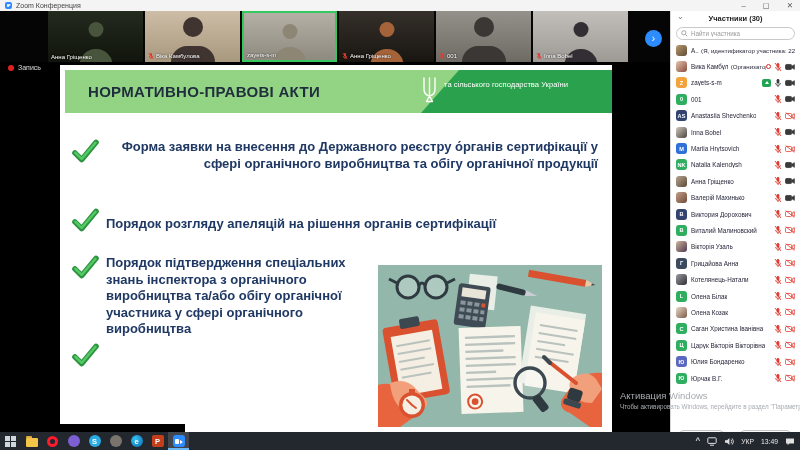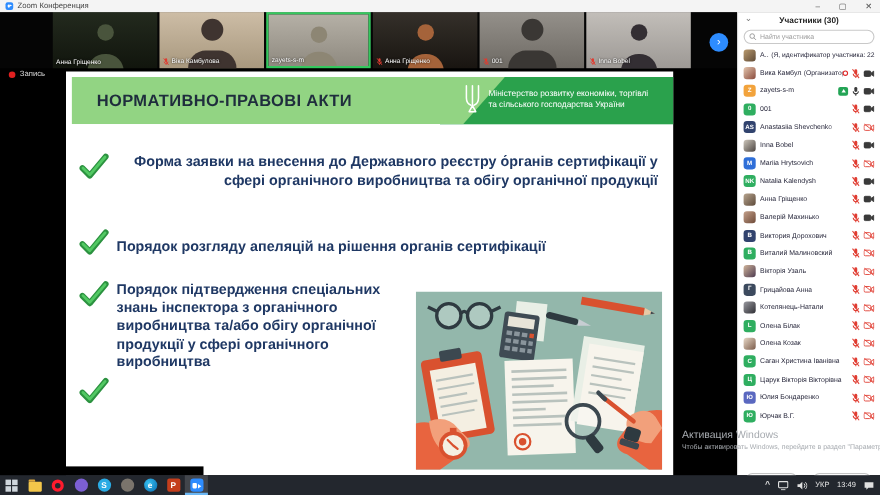--- a/index.html
+++ b/index.html
@@ -236,21 +236,20 @@
     <div class="slide-title">НОРМАТИВНО-ПРАВОВІ АКТИ</div>
     <svg class="trident" width="19" height="29" viewBox="0 0 19 29">
       <g fill="none" stroke="#fff" stroke-width="1.4" stroke-linecap="round">
         <path d="M4 2 v11 a6 7 0 0 0 4.2 6.6"></path>
         <path d="M15 2 v11 a6 7 0 0 1 -4.2 6.6"></path>
         <path d="M9.5 2 v18"></path>
         <path d="M9.5 20 l-3 5.5 M9.5 20 l3 5.5 M6.5 25.5 h6"></path>
       </g>
     </svg>
     <div class="ministry">
-      <div>Міністерство розвитку економіки, торгівлі</div>
       <div>та сільського  господарства України</div>
     </div>
     <div>
         <div class="bullet b1">
           <svg width="27" height="24" viewBox="0 0 28 24">
    <path d="M3 14 L10 21 L25 3" fill="none" stroke="#2c9240" stroke-width="5.6" stroke-linecap="round" stroke-linejoin="round"></path>
    <path d="M3.5 13.8 L10 20.2 L24.4 3.4" fill="none" stroke="#52c963" stroke-width="2.6" stroke-linecap="round" stroke-linejoin="round"></path>
  </svg>
           <p>Форма заявки на внесення до Державного реєстру о́рганів сертифікації у сфері органічного виробництва та обігу органічної продукції</p>
         </div>
@@ -259,21 +258,21 @@
    <path d="M3 14 L10 21 L25 3" fill="none" stroke="#2c9240" stroke-width="5.6" stroke-linecap="round" stroke-linejoin="round"></path>
    <path d="M3.5 13.8 L10 20.2 L24.4 3.4" fill="none" stroke="#52c963" stroke-width="2.6" stroke-linecap="round" stroke-linejoin="round"></path>
  </svg>
           <p>Порядок розгляду апеляцій на рішення органів сертифікації</p>
         </div>
         <div class="bullet b3">
           <svg width="27" height="24" viewBox="0 0 28 24">
    <path d="M3 14 L10 21 L25 3" fill="none" stroke="#2c9240" stroke-width="5.6" stroke-linecap="round" stroke-linejoin="round"></path>
    <path d="M3.5 13.8 L10 20.2 L24.4 3.4" fill="none" stroke="#52c963" stroke-width="2.6" stroke-linecap="round" stroke-linejoin="round"></path>
  </svg>
-          <p>Порядок підтвердження спеціальних знань інспектора з органічного виробництва та/або обігу органічної продукції у сфері органічного виробництва</p>
+          <p>Порядок підтвердження спеціальних знань інспектора з органічного виробництва та/або обігу органічної участника у сфері органічного виробництва</p>
         </div>
         <div class="bullet b4">
           <svg width="27" height="24" viewBox="0 0 28 24">
    <path d="M3 14 L10 21 L25 3" fill="none" stroke="#2c9240" stroke-width="5.6" stroke-linecap="round" stroke-linejoin="round"></path>
    <path d="M3.5 13.8 L10 20.2 L24.4 3.4" fill="none" stroke="#52c963" stroke-width="2.6" stroke-linecap="round" stroke-linejoin="round"></path>
  </svg>
         </div>
       </div>
 
     <svg class="illustration" width="224" height="162" viewBox="0 0 224 162">

